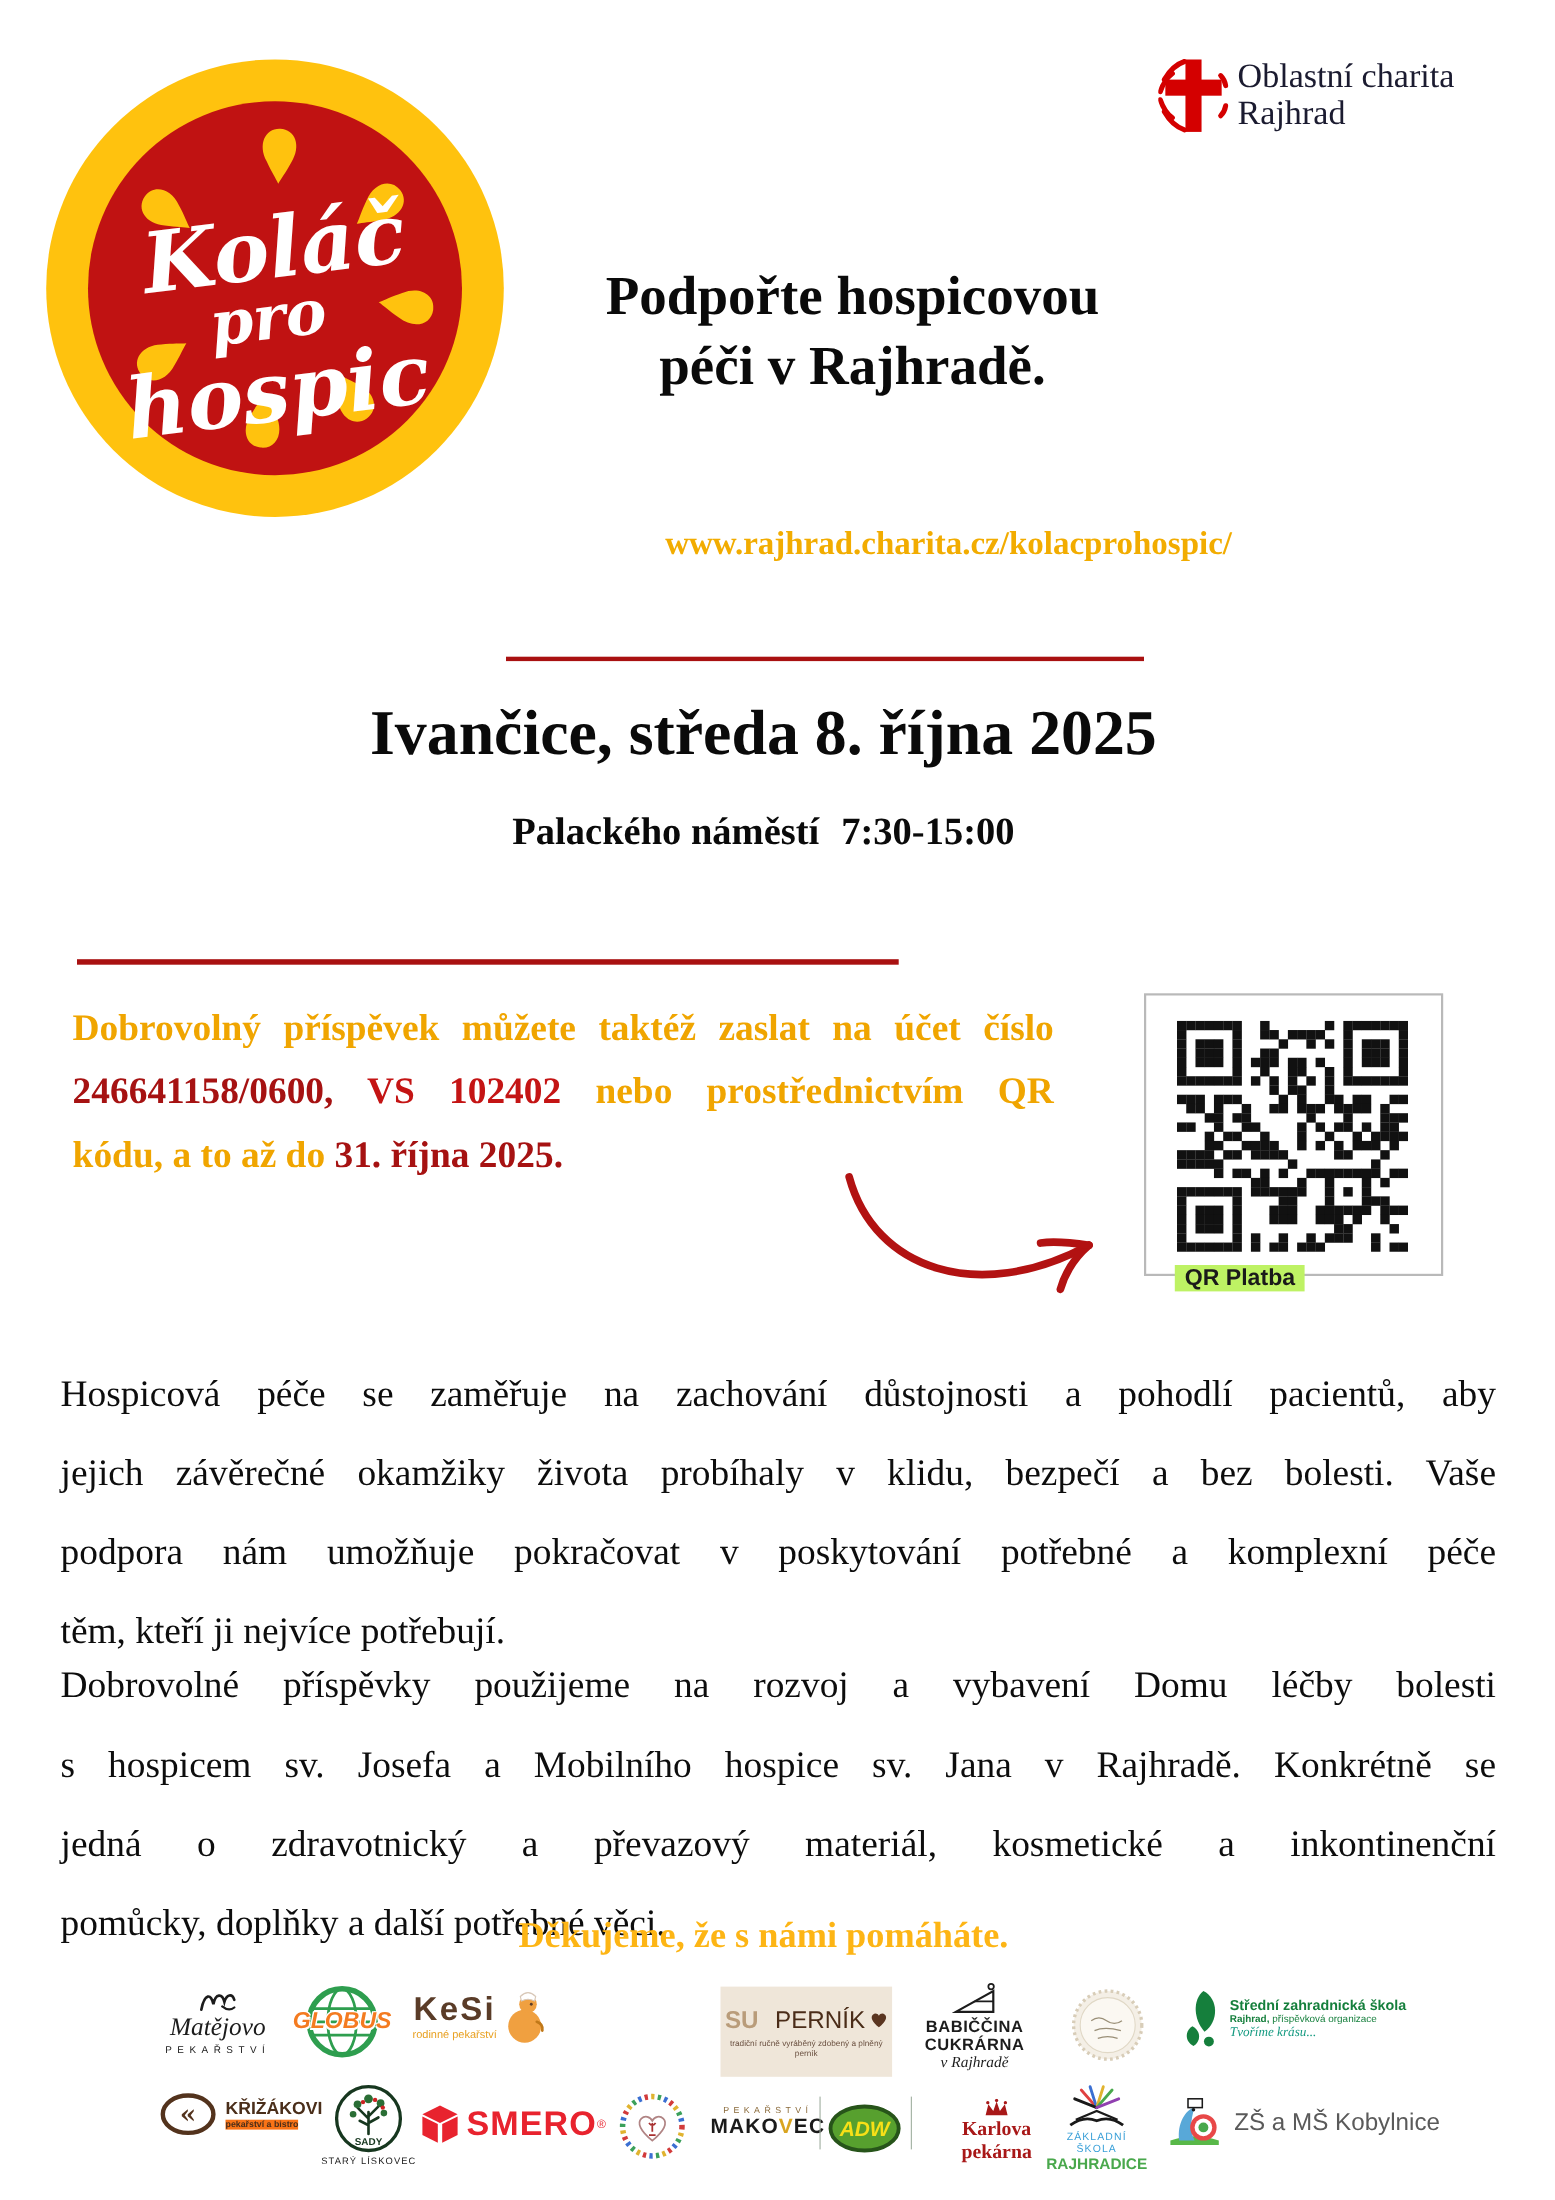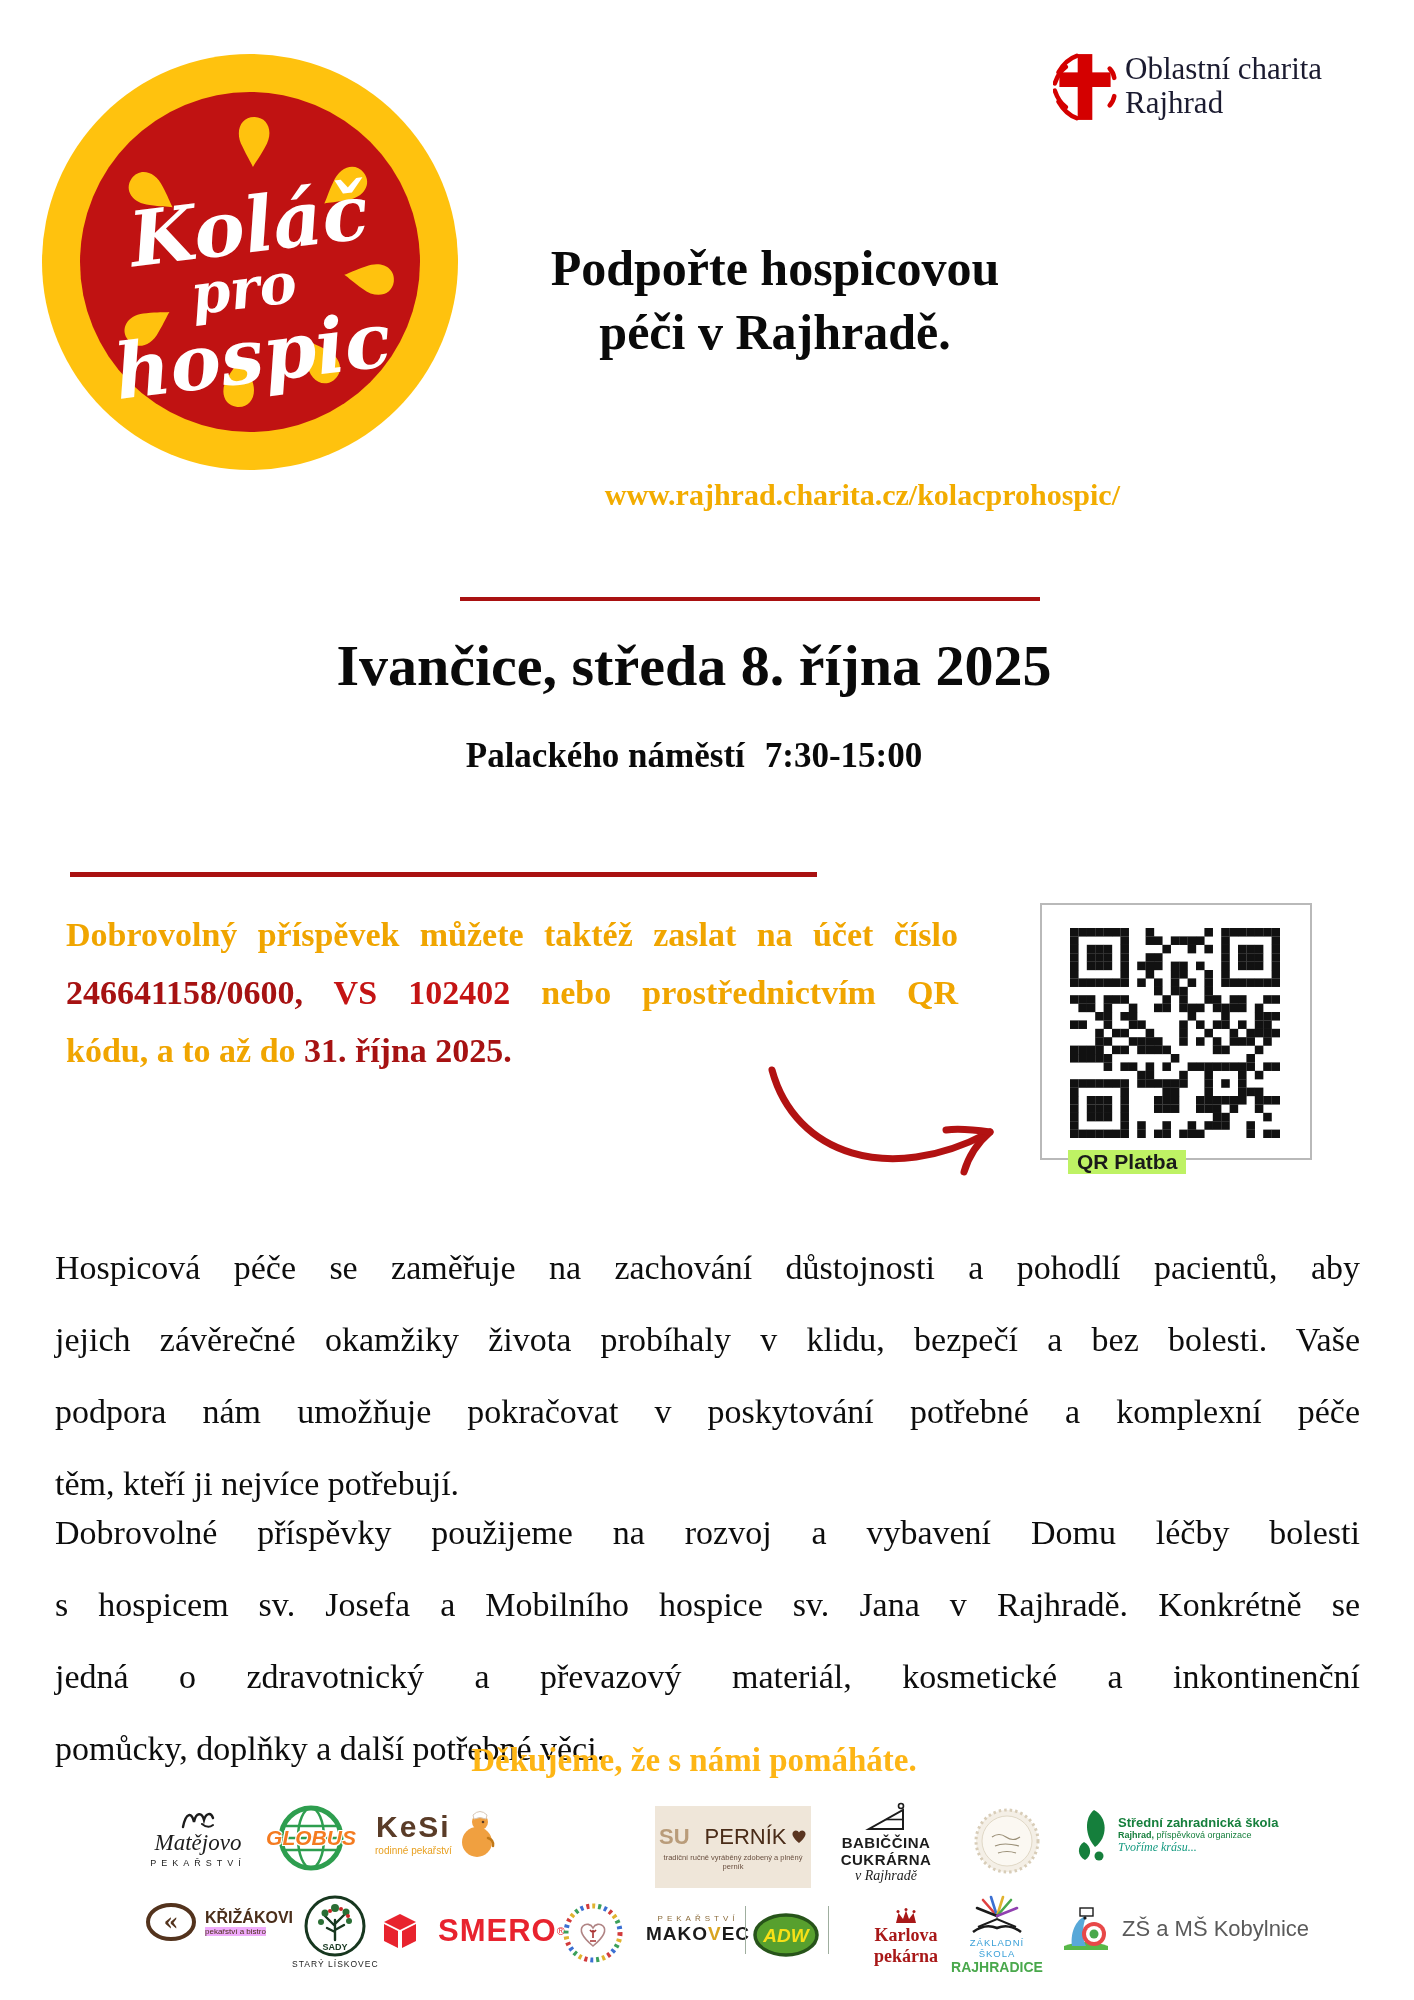--- a/index.html
+++ b/index.html
@@ -61,23 +61,23 @@
   .sup-s{font-size:7.5px;color:#6a5040;margin-top:3px;width:140px;}
   .bab-n{font-size:15px;font-weight:bold;color:#1c1c1c;letter-spacing:0.5px;}
   .bab-s{font-family:"Liberation Serif",serif;font-style:italic;font-size:14px;color:#1c1c1c;}
   .zahr{flex-direction:row;gap:8px;text-align:left;}
   .zahr-l1{font-size:13px;font-weight:bold;color:#157F3C;}
   .zahr-l2{font-size:9px;color:#157F3C;}
   .zahr-l3{font-family:"Liberation Serif",serif;font-style:italic;font-size:12px;color:#149A80;}
   .kriz{flex-direction:row;gap:8px;}
   .kriz-n{font-size:16px;font-weight:bold;color:#4a2e1a;}
   .kriz-s{font-size:8px;color:#4a2e1a;}
-  .kriz-s em{background:#f0abfc;font-style:normal;}
+  .kriz-s em{background:#f97316;font-style:normal;font-weight:bold;}
   .sady-s{font-size:8.5px;letter-spacing:1px;color:#222;margin-top:1px;}
-  .smero{flex-direction:row;gap:20px;align-items:center;}
+  .smero{flex-direction:row;gap:6px;align-items:center;}
   .smero-n{font-weight:900;font-size:31px;letter-spacing:1px;color:#E8232E;}
   .smero-r{font-size:11px;color:#E8232E;vertical-align:super;}
   .mak-top{font-size:8px;letter-spacing:4px;color:#8B6B3B;}
   .mak-n{font-size:19px;font-weight:800;color:#1a1a1a;letter-spacing:1px;}
   .mak-n .gv{color:#D9A420;}
   .karl-n{font-family:"Liberation Serif",serif;font-weight:bold;font-size:18px;color:#A81818;}
   .raj-l1{font-size:9.5px;letter-spacing:1px;color:#3AA0D8;margin-top:1px;}
   .raj-l2{font-size:14px;font-weight:bold;color:#49A84C;}
   .koby{flex-direction:row;gap:12px;}
   .koby-n{font-size:22px;color:#5a5a5a;}

